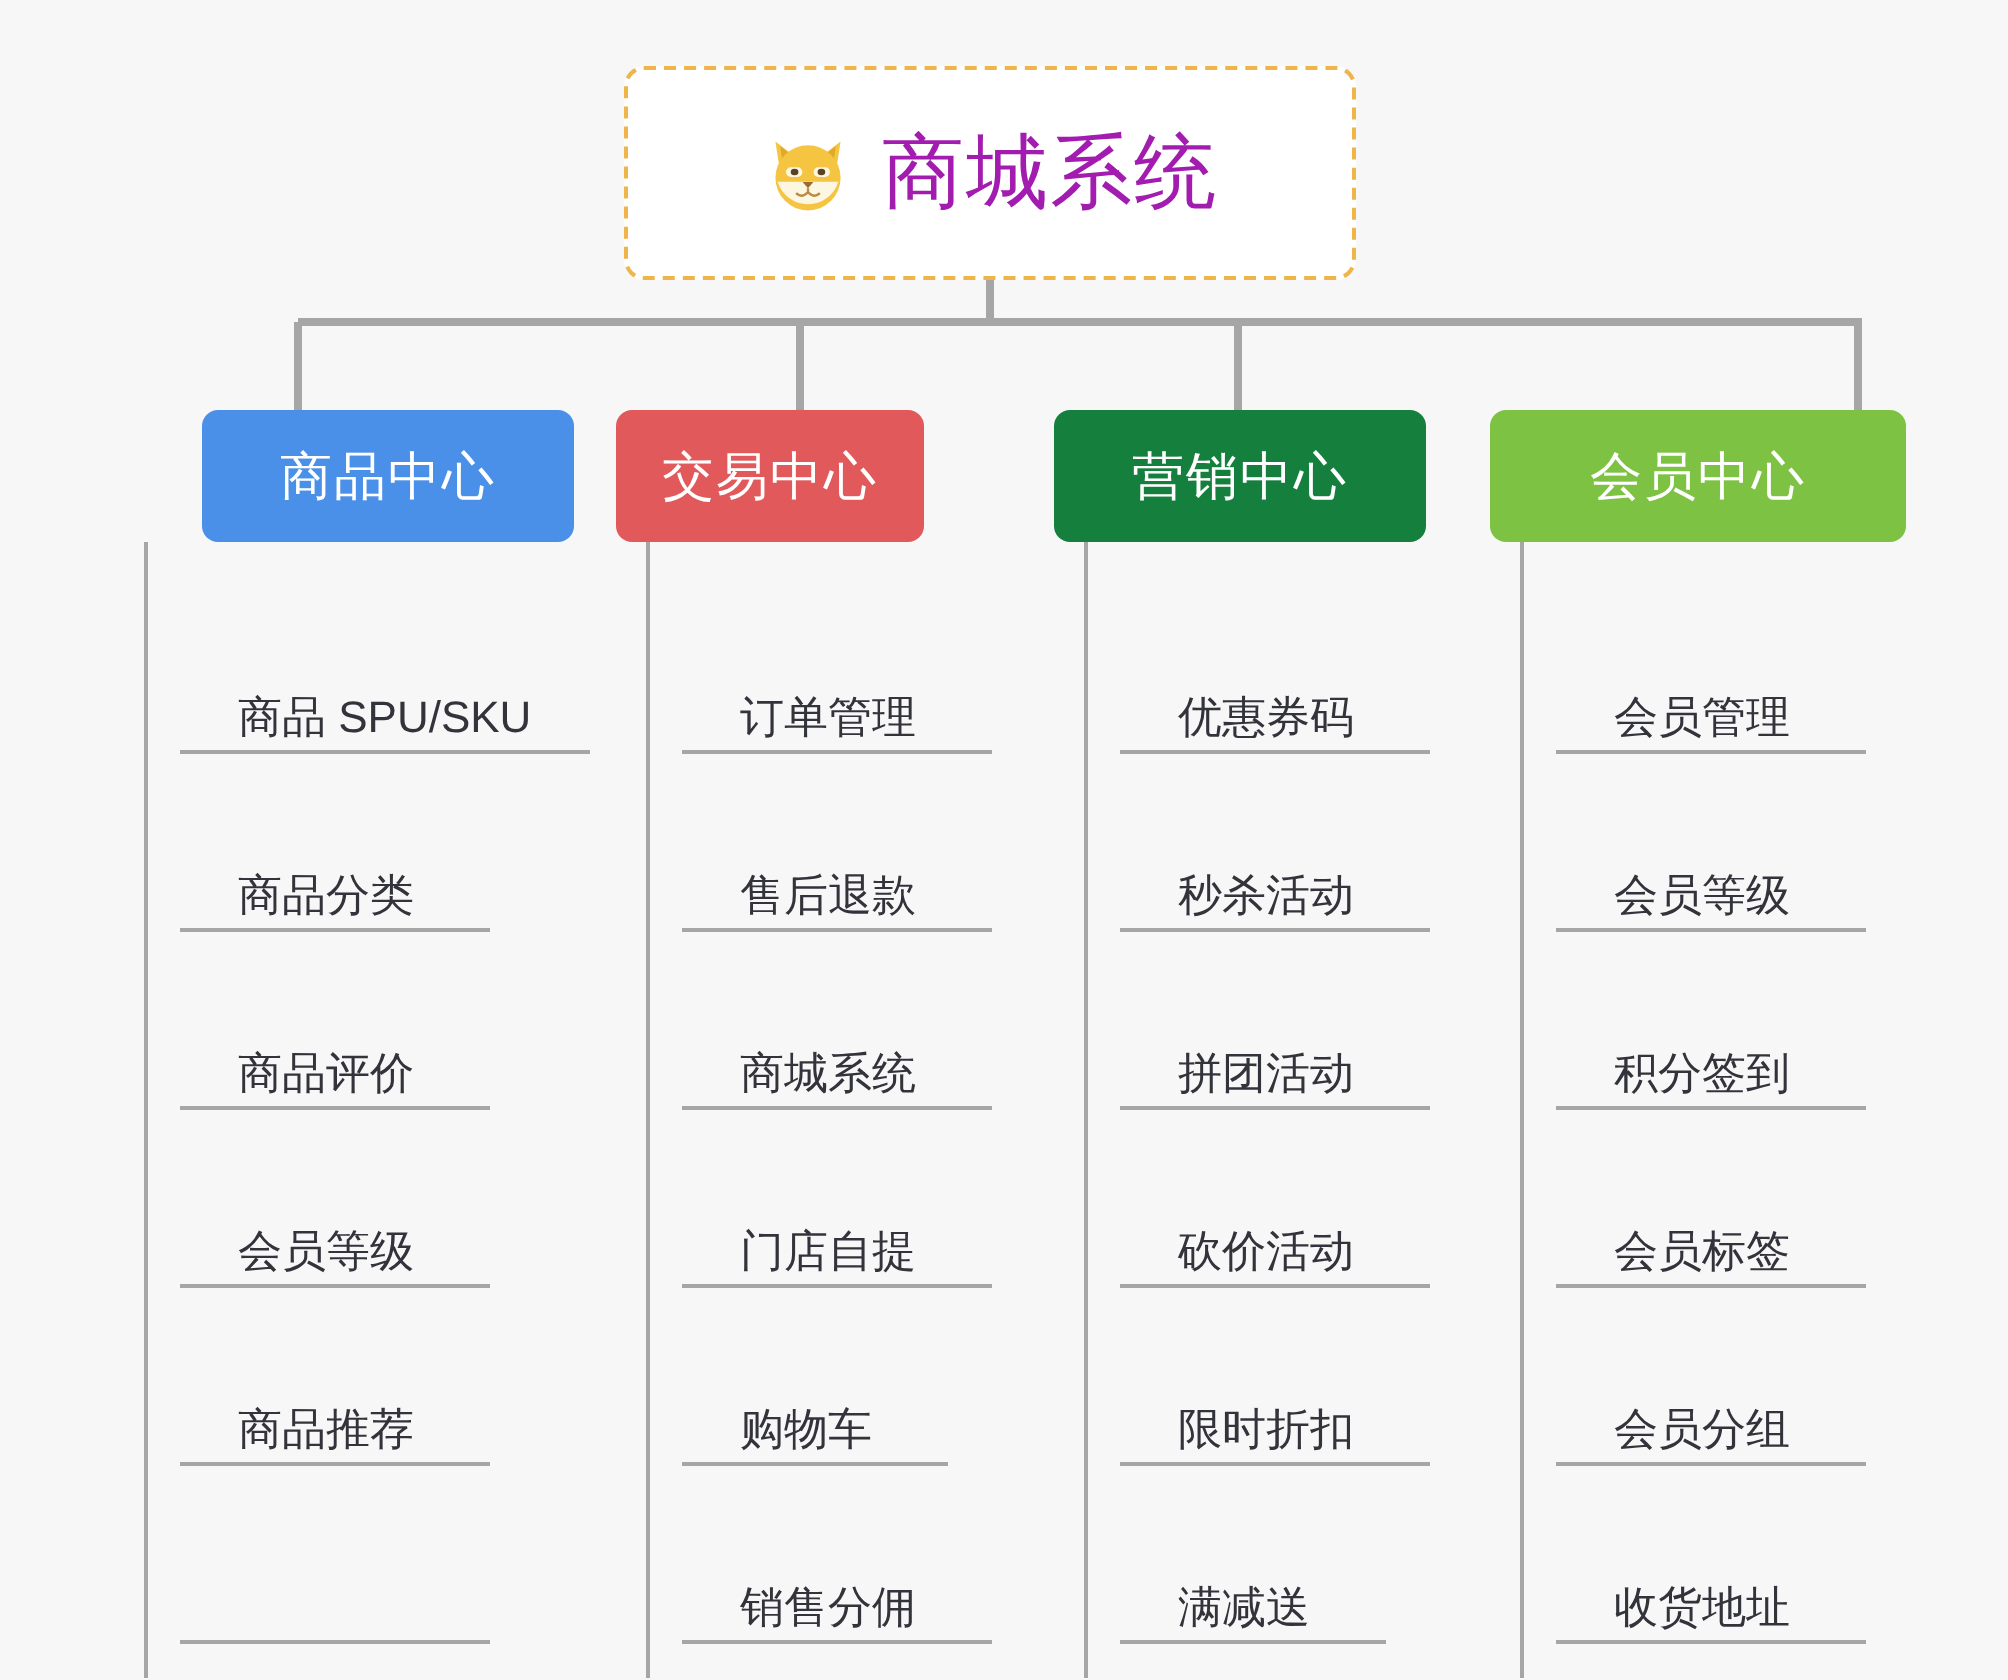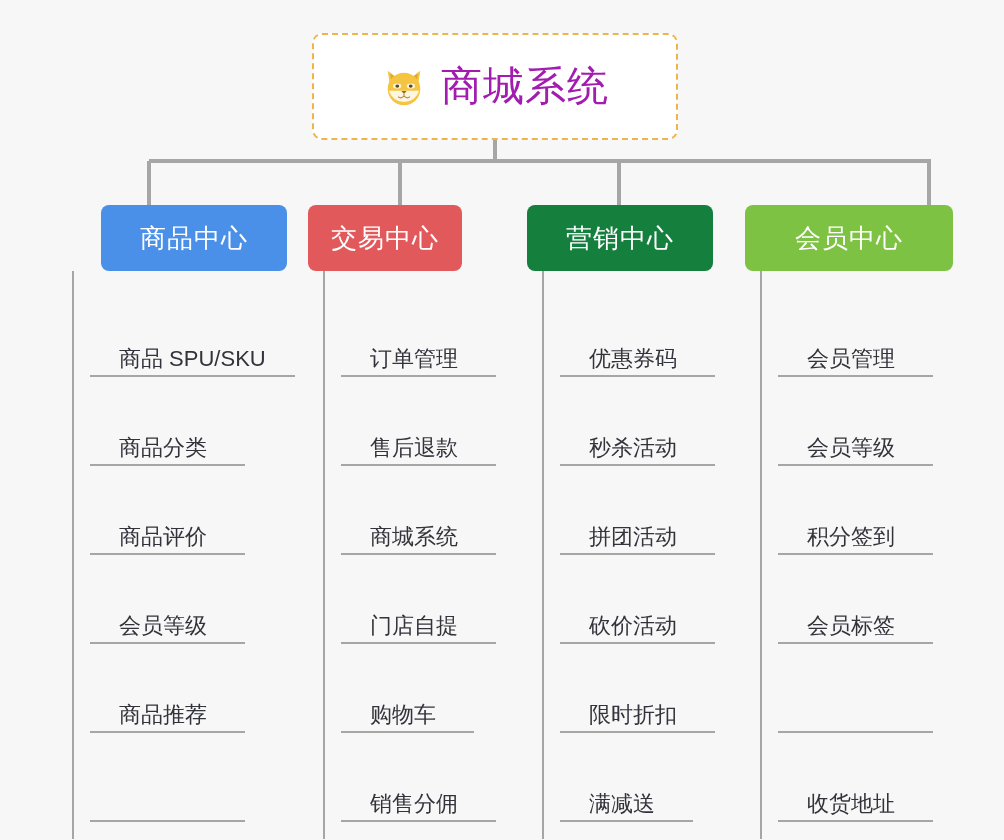--- a/index.html
+++ b/index.html
@@ -283,20 +283,21 @@
         <li class="leaf-item">
           <span class="leaf-underline" style="width:155px;"></span>
           <span class="leaf-label">积分签到</span>
         </li>
         <li class="leaf-item">
           <span class="leaf-underline" style="width:155px;"></span>
           <span class="leaf-label">会员标签</span>
         </li>
         <li class="leaf-item">
           <span class="leaf-underline" style="width:155px;"></span>
+          <span class="leaf-label">会员分组</span>
         </li>
         <li class="leaf-item">
           <span class="leaf-underline" style="width:155px;"></span>
           <span class="leaf-label">收货地址</span>
         </li>
       </ul>
     </div>
   </div>
 
 </div>

